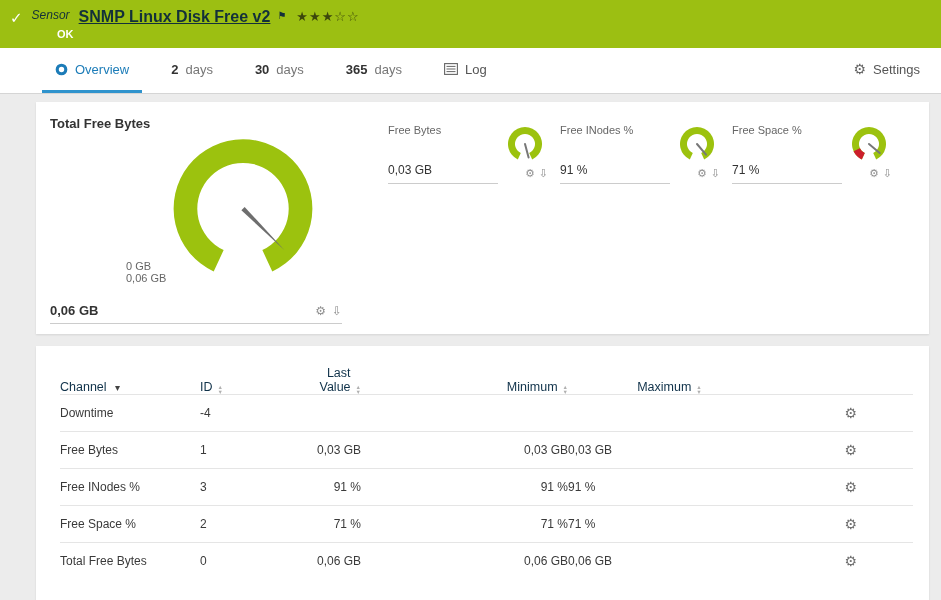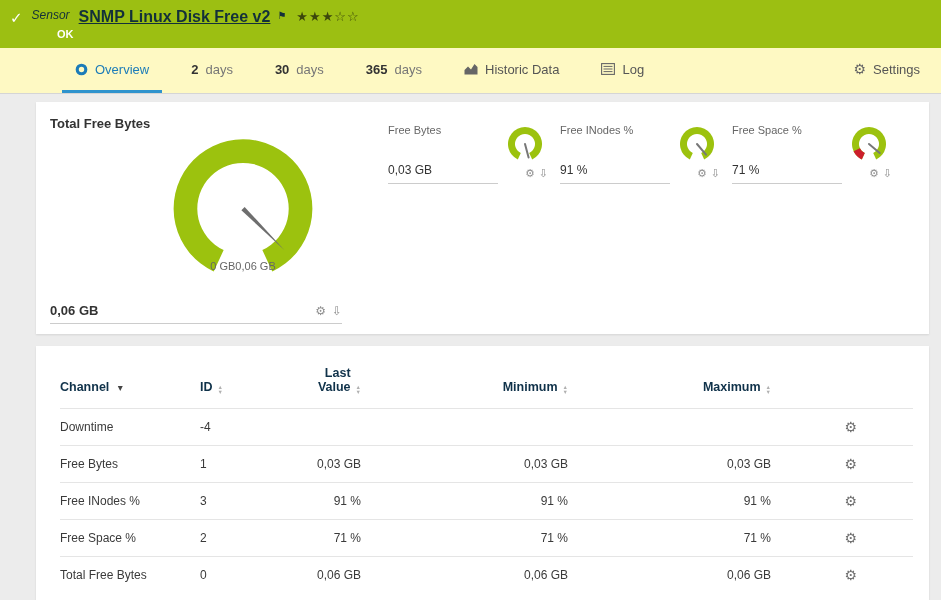--- a/index.html
+++ b/index.html
@@ -13,66 +13,66 @@
   .topbar { height:48px; background:#9cbf12; position:relative;
             display:flex; align-items:flex-start; padding:8px 10px 0 10px; }
   .check { color:#fff; font-size:15px; font-weight:bold; margin:1px 9px 0 0; }
   .sensor-kind { font-style:italic; font-size:12px; color:#13303a; margin-right:9px; }
   .sensor-title { font-weight:bold; font-size:16px; color:#13303a;text-decoration:underline; }
   .flag { font-size:10px; color:#13303a; margin:2px 0 0 7px; cursor:pointer; }
   .stars { color:#3c470c; font-size:13px; margin:1px 0 0 10px; letter-spacing:1px; cursor:pointer; }
   .status-ok { position:absolute; left:57px; top:28px; color:#fff; font-weight:bold; font-size:11px; }
 
   
-  .tabbar { background:#fef9c3; height:46px; border-bottom:1px solid #d5d5d5;
-            display:flex; align-items:stretch; padding-left:62px; }
+  .tabbar { background:#ffffff; height:46px; border-bottom:1px solid #d5d5d5;
+            display:flex; align-items:stretch; padding-left:42px; }
   .tab { display:flex; align-items:center; gap:7px; padding:0 13px; margin-right:16px;
          color:#555; font-size:13px; cursor:pointer; border-bottom:3px solid transparent; }
   .tab.active { color:#1c7cb8; border-bottom-color:#2f93cd; }
   .tab .num { font-weight:bold; color:#333; }
   .tab .unit { color:#777; }
   .tab-settings { margin-left:auto; margin-right:8px; }
   .gear-glyph { color:#666; font-size:14px; line-height:1; }
 
   
   .content { padding:8px 12px 0 36px; }
   .card { background:#fff; box-shadow:0 1px 2px rgba(0,0,0,.10); }
 
   
   .card-overview { height:232px; display:flex; padding:10px 14px; margin-bottom:12px; }
   .primary-gauge { width:310px; display:flex; flex-direction:column; }
   .pg-title { font-weight:bold; font-size:13px; color:#333; padding-top:4px; }
   .pg-svg-wrap { align-self:center; margin-left:76px; margin-top:-4px; }
   .pg-scale { display:flex; justify-content:center; margin-left:76px;
-              margin-top:-18px; color:#666; font-size:11px; }
+              margin-top:-18px; color:#666; font-size:11px;flex-direction:column; }
   .pg-bottom { margin-top:auto; width:292px; display:flex; justify-content:space-between;
                align-items:flex-end; border-bottom:1px solid #ccc; padding-bottom:5px; }
   .pg-value { font-weight:bold; font-size:13px; color:#333; }
   .icon-pair { color:#8f8f8f; font-size:12px; display:flex; gap:6px; }
   .icon-pair span { cursor:pointer; }
 
   .mini-gauges { display:flex; gap:12px; width:515px; margin-left:28px; }
   .mini-gauge { width:160px; height:72px; display:flex; padding-top:12px; }
   .mg-left { flex:1; display:flex; flex-direction:column; }
   .mg-title { color:#666; font-size:11px; white-space:nowrap; }
   .mg-value { margin-top:auto; font-size:12px; color:#333;
               border-bottom:1px solid #ccc; padding-bottom:6px; }
   .mg-right { width:50px; display:flex; flex-direction:column; align-items:flex-end; }
   .mg-right .icon-pair { font-size:11px; gap:4px; margin-top:1px; }
 
   
   .card-table { padding:20px 16px 14px 24px; min-height:264px; }
   table { width:100%; border-collapse:collapse; }
-  th { font-size:12.5px; font-weight:bold; color:#10324a; vertical-align:bottom;
-       padding-bottom:14px; cursor:pointer; }
+  th { font-size:12.5px; font-weight:normal; color:#10324a; vertical-align:bottom;
+       cursor:pointer; }
   .col-channel { width:140px; text-align:left; }
   .col-id      { width:68px;  text-align:left; }
   .col-last    { width:93px;  text-align:right; }
   .col-min     { width:207px; text-align:right; }
-  .col-max     { width:203px; text-align:right; }
+  .col-max     { width:203px; }
   .col-gear    { text-align:right; padding-right:60px; }
   .wrap-head { display:inline-block; width:40px; }
   .caret { color:#444; font-size:10px; margin-left:5px; }
   .sort { display:inline-flex; flex-direction:column; font-size:5.5px; line-height:4.6px;
           color:#b0b0b0; margin-left:5px; vertical-align:2px; }
   tbody tr { border-top:1px solid #e5e5e5; }
   td { padding:10px 0; font-size:12px; color:#3a3a3a; }
   td.col-gear { padding-right:56px; }
   .row-gear { color:#707070; font-size:14px; cursor:pointer; }
 
@@ -105,26 +105,20 @@
   </div>
   <div class="tab">
     <span class="num">30</span>
     <span class="unit">days</span>
   </div>
   <div class="tab">
     <span class="num">365</span>
     <span class="unit">days</span>
   </div>
 
-  <div class="tab">
-    <svg width="14" height="12" viewBox="0 0 14 12">
-      <path d="M0.5 11.5 L0.5 7 L4 3.5 L7 6.5 L10.5 1 L13.5 4 L13.5 11.5 Z" fill="#666"></path>
-    </svg>
-    <span>Historic Data</span>
-  </div>
 
   <div class="tab">
     <svg width="14" height="12" viewBox="0 0 14 12">
       <rect x="0.6" y="0.6" width="12.8" height="10.8" fill="none" stroke="#666" stroke-width="1.1"></rect>
       <line x1="2.5" y1="3.4" x2="11.5" y2="3.4" stroke="#666" stroke-width="1"></line>
       <line x1="2.5" y1="6" x2="11.5" y2="6" stroke="#666" stroke-width="1"></line>
       <line x1="2.5" y1="8.6" x2="11.5" y2="8.6" stroke="#666" stroke-width="1"></line>
     </svg>
     <span>Log</span>
   </div>

